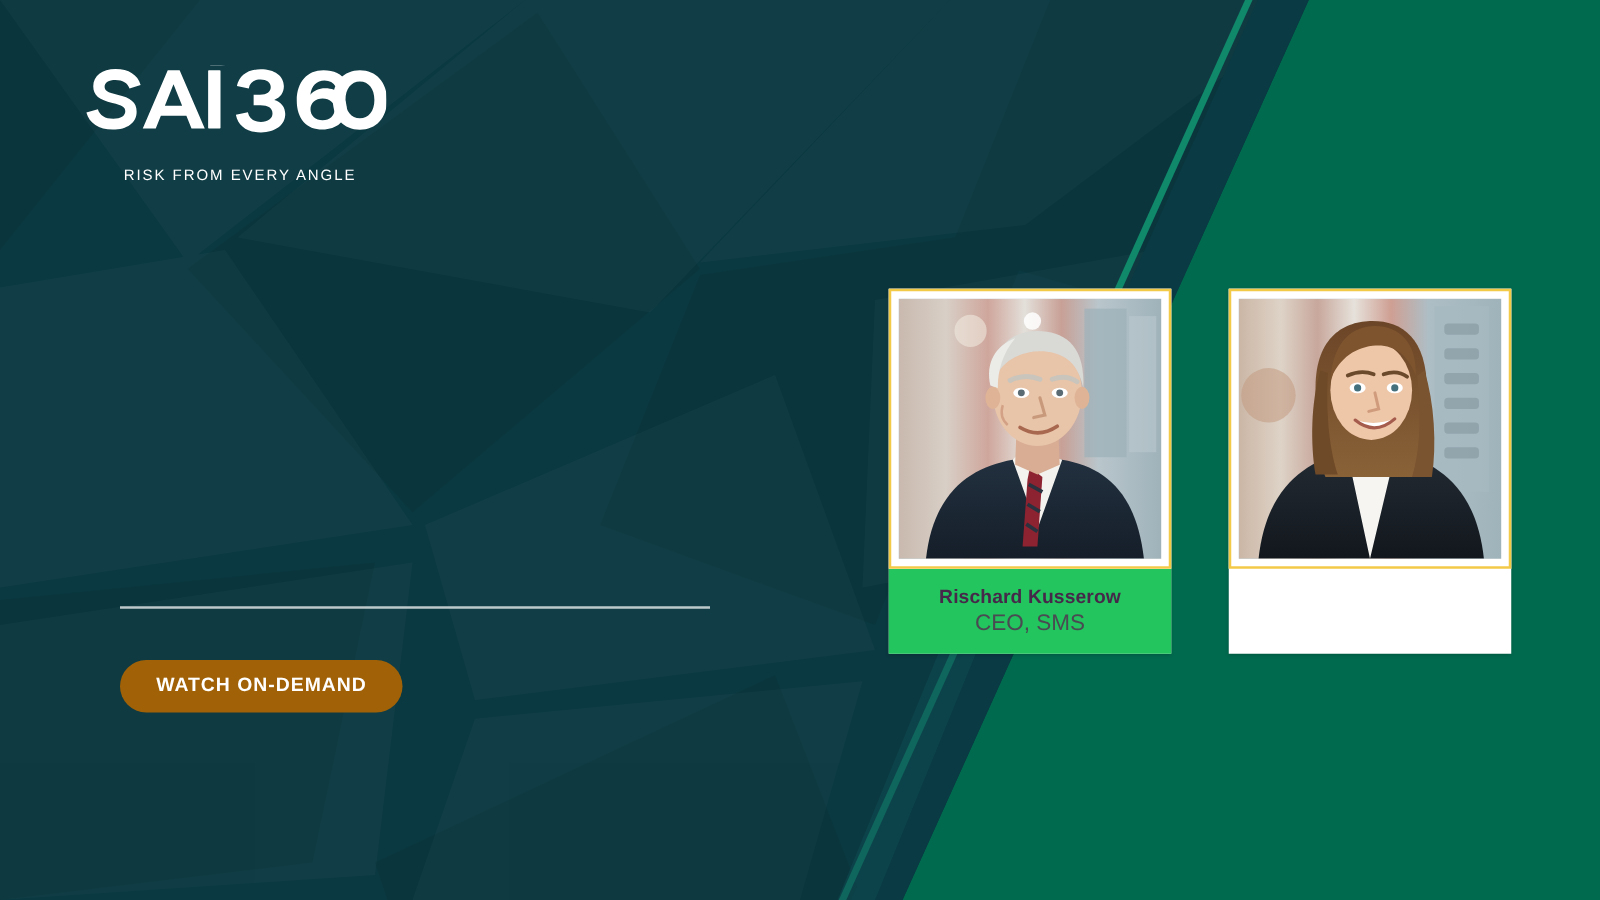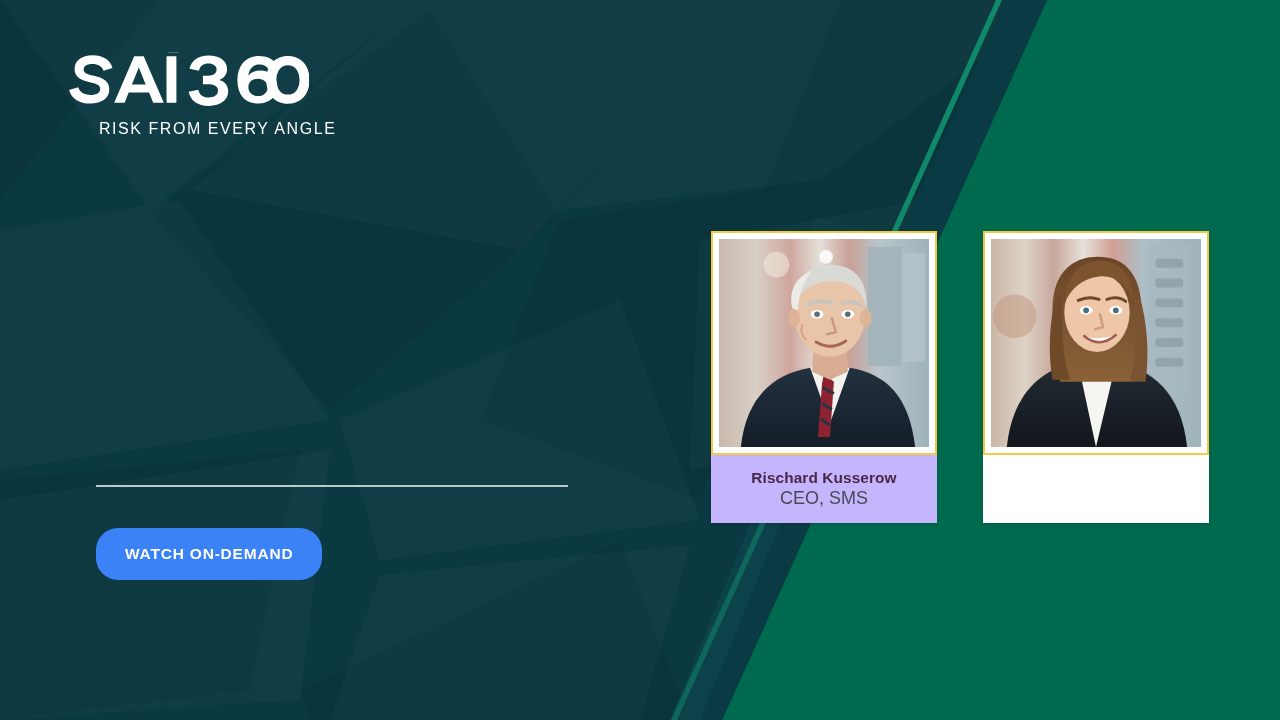--- a/index.html
+++ b/index.html
@@ -36,24 +36,24 @@
 
   
   .logo-wrap {
     position: absolute;
     left: 62px;
     top: 52px;
     width: 260px;
   }
   .logo-mark { display: block; }
   .logo-tagline {
-    margin-top: 12px;
+    margin-top: 25px;
     margin-left: 37px;
     color: #ffffff;
-    font-size: 16px;
+    font-size: 12px;
     letter-spacing: 1.55px;
     font-weight: 400;
     white-space: nowrap;
   }
 
   
   .headline {
     position: absolute;
     left: 95px;
     top: 176px;
@@ -75,26 +75,26 @@
     height: 2px;
     background: #cfd8d8;
     opacity: 0.9;
   }
 
   
   .cta {
     position: absolute;
     left: 96px;
     top: 528px;
-    height: 52px;
+    height: 42px;
     padding: 0 29px;
     display: flex;
     align-items: center;
     justify-content: center;
-    background: #3b82f6;
+    background: #a16207;
     border: none;
     border-radius: 22px;
     color: #ffffff;
     font-size: 15.5px;
     font-weight: 700;
     letter-spacing: 0.8px;
     text-transform: uppercase;
     cursor: pointer;
     font-family: "Liberation Sans", sans-serif;
   }
@@ -126,21 +126,21 @@
     height: 100%;
     position: relative;
     overflow: hidden;
     background: #b9c3c6;
   }
   .photo svg { display: block; width: 100%; height: 100%; }
 
   .speaker-meta {
     padding: 13px 6px 16px;
     text-align: center;
-    background: #c4b5fd;
+    background: #22c55e;
   }
   .speaker-name {
     color: #46294a;
     font-size: 15.4px;
     font-weight: 700;
     letter-spacing: 0.1px;
     line-height: 19px;
   }
   .speaker-role {
     margin-top: 3px;

